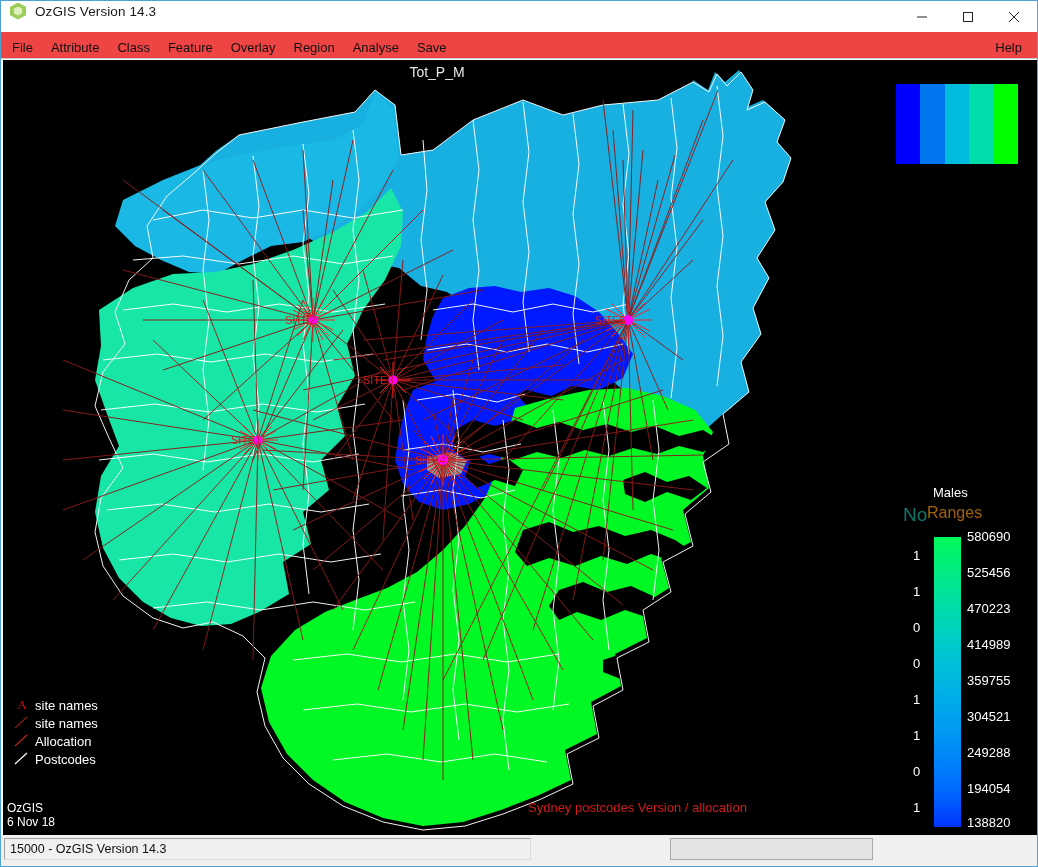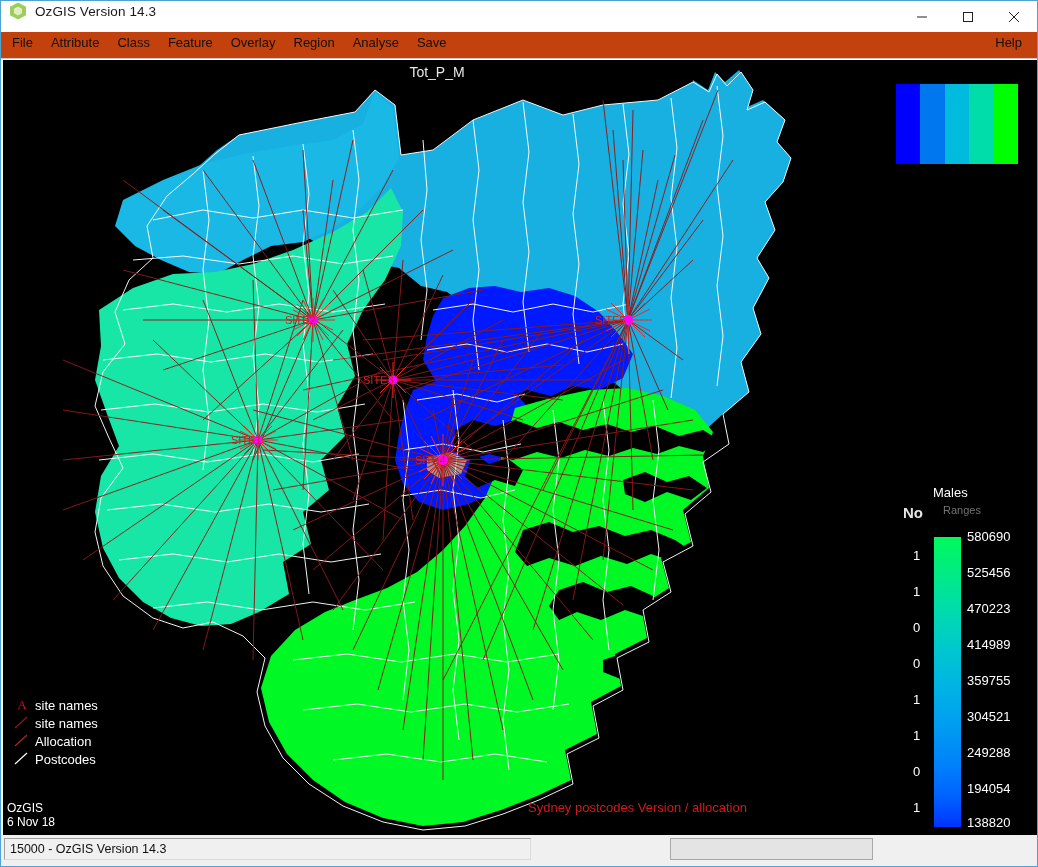--- a/index.html
+++ b/index.html
@@ -75,25 +75,25 @@
     cursor: default;
   }
   .win-btn svg { display: block; }
 
   
   #menu-bar {
     position: absolute;
     left: 0; top: 31px;
     width: 100%;
     height: 27px;
-    background: #c2410c;
+    background: #ef4444;
     border-bottom: 1px solid #c8c8c8;
     box-sizing: border-box;
     display: flex;
-    align-items: flex-start;
+    align-items: flex-end;
   }
   .menu-item {
     font-size: 13px;
     color: #111111;
     padding: 3px 9px;
     cursor: default;
     white-space: nowrap;
   }
   .menu-item:first-child { margin-left: 2px; }
   #menu-help { position: absolute; right: 6px; }
@@ -200,29 +200,28 @@
   }
   #vl-title {
     position: absolute;
     left: 42px; top: 0;
     font-size: 13px;
     color: #ffffff;
   }
   #vl-col-no {
     position: absolute;
     left: 12px; top: 19px;
-    font-size: 15px;
-    color: #e5e5e5;
-    font-weight: bold;
+    font-size: 19px;
+    color: #0f766e;
   }
   #vl-col-ranges {
     position: absolute;
-    left: 52px; top: 19px;
-    font-size: 11px;
-    color: #737373;
+    left: 36px; top: 19px;
+    font-size: 16px;
+    color: #a16207;
   }
   #vl-body {
     position: relative;
     height: 305px;
   }
   #vl-bar {
     position: absolute;
     left: 43px; top: 12px;
     width: 27px; height: 290px;
     background: linear-gradient(to bottom,

